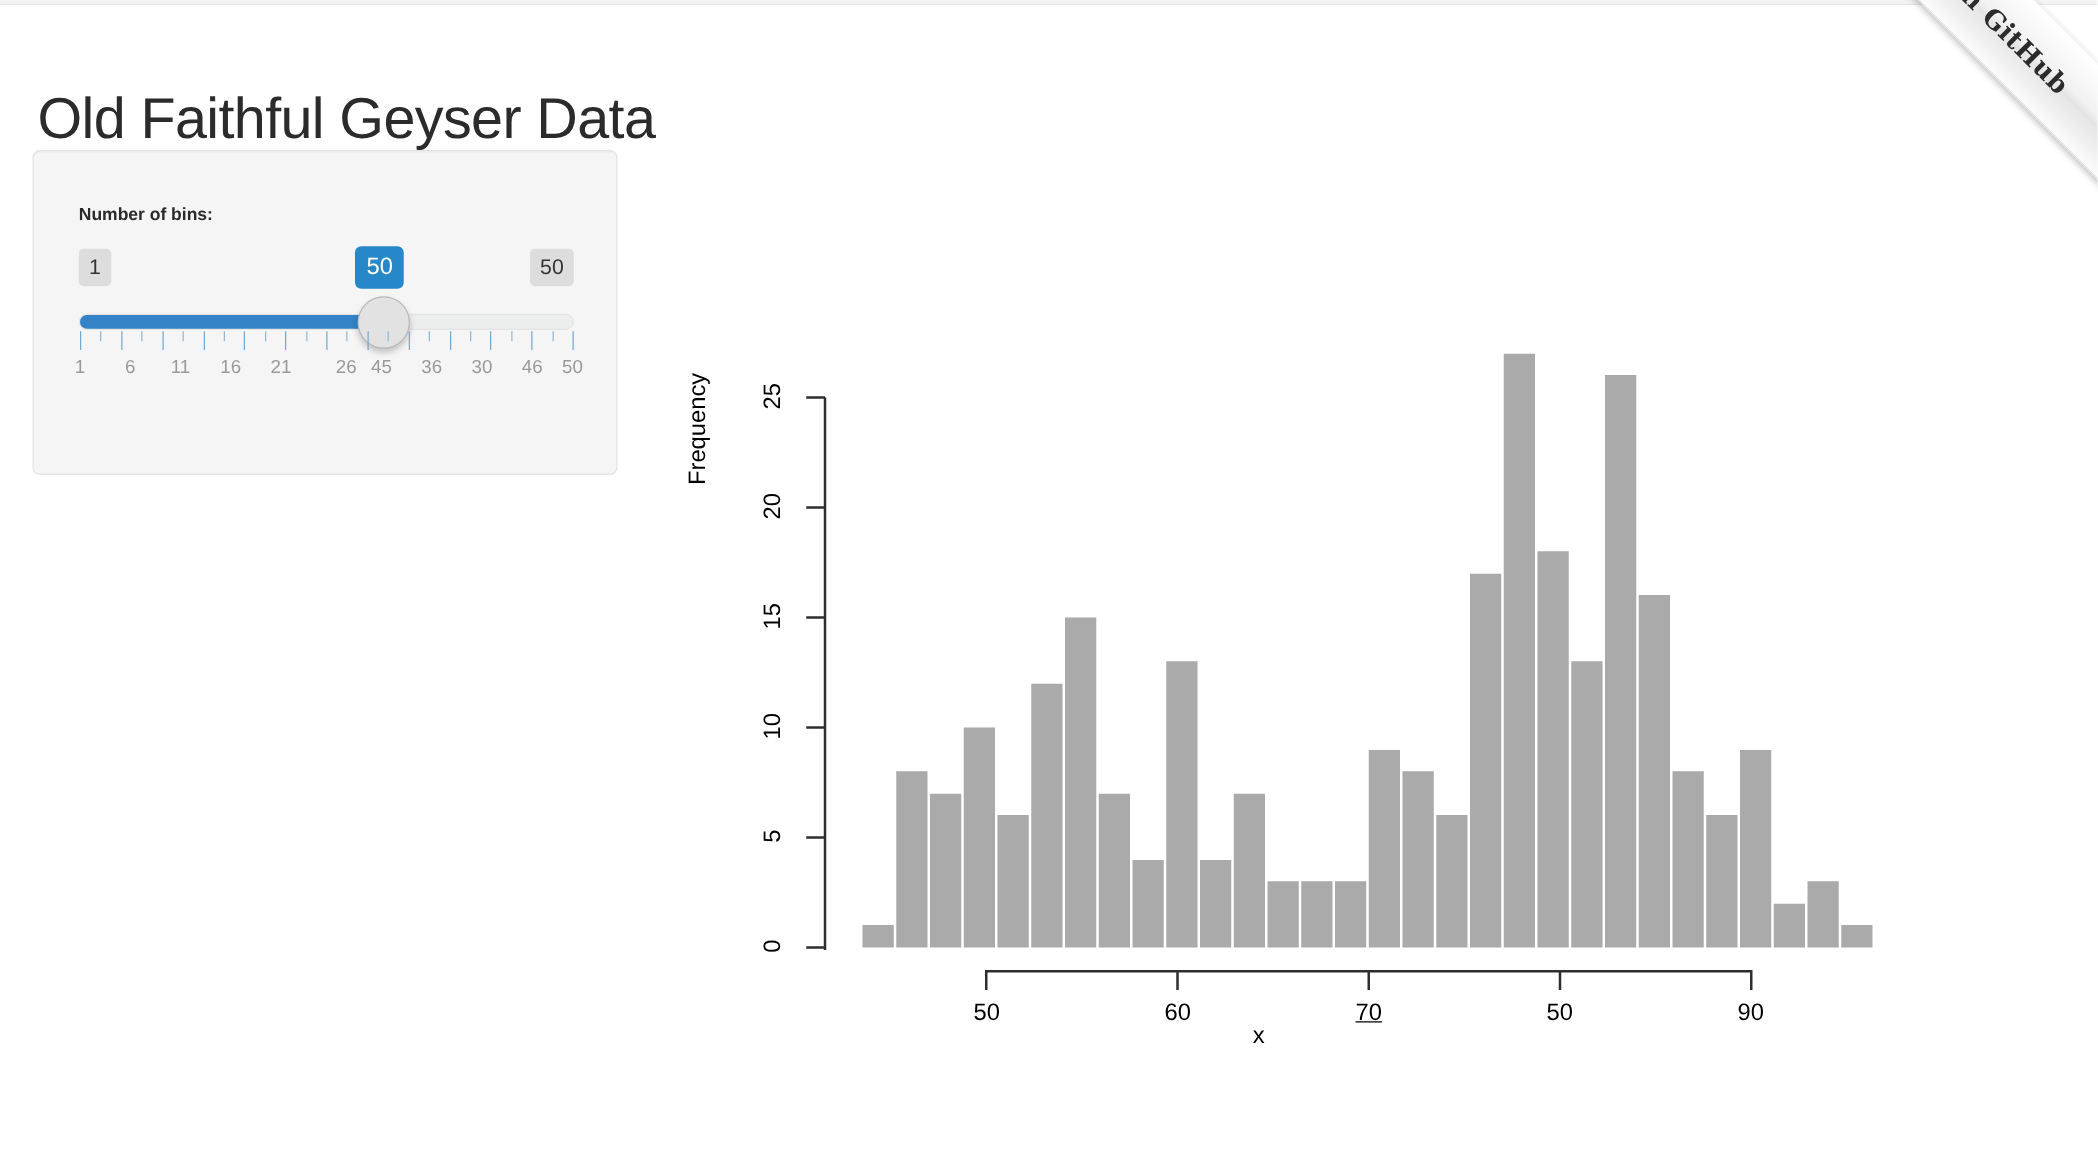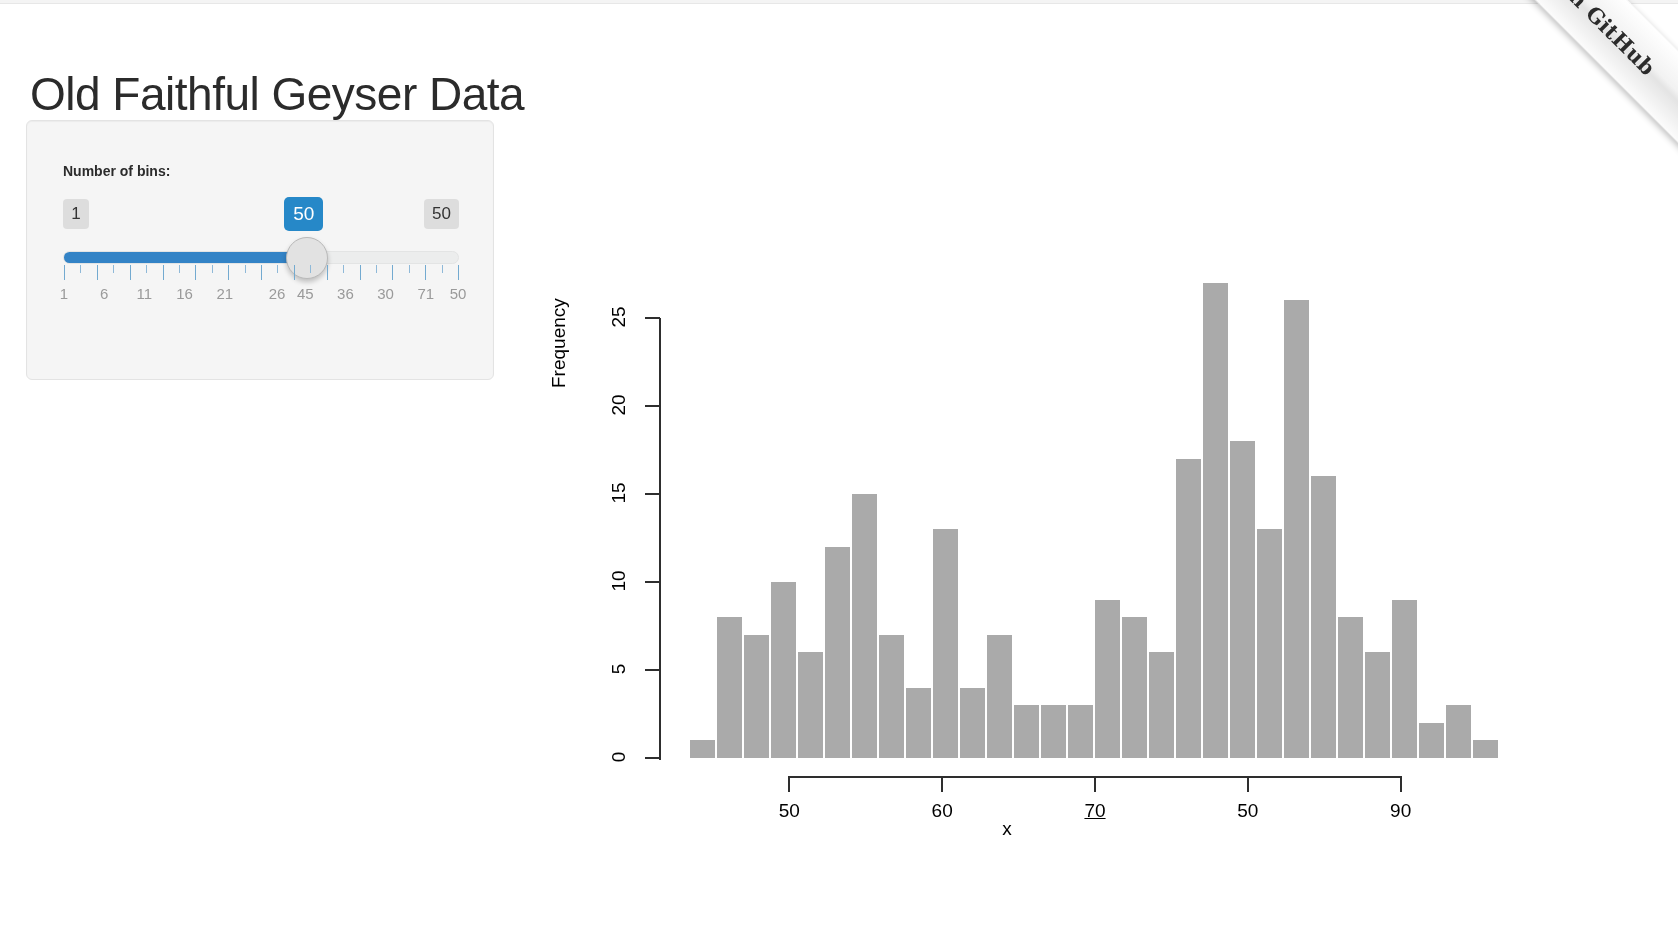--- a/index.html
+++ b/index.html
@@ -242,21 +242,21 @@
     <div id="sl-tick-labels">
         <span style="left: 1px;">1</span>
         <span style="left: 41.2041px;">6</span>
         <span style="left: 81.4082px;">11</span>
         <span style="left: 121.612px;">16</span>
         <span style="left: 161.816px;">21</span>
         <span style="left: 214px;">26</span>
         <span style="left: 242.224px;">45</span>
         <span style="left: 282.429px;">36</span>
         <span style="left: 322.633px;">30</span>
-        <span style="left: 362.837px;">71</span>
+        <span style="left: 362.837px;">46</span>
         <span style="left: 395px;">50</span>
       </div>
   </div>
 </div>
 
 <div id="plot">
 
   <div id="ylab">Frequency</div>
 
   <div id="yaxis-line" style="top: 178px; height: 442px;"></div>

